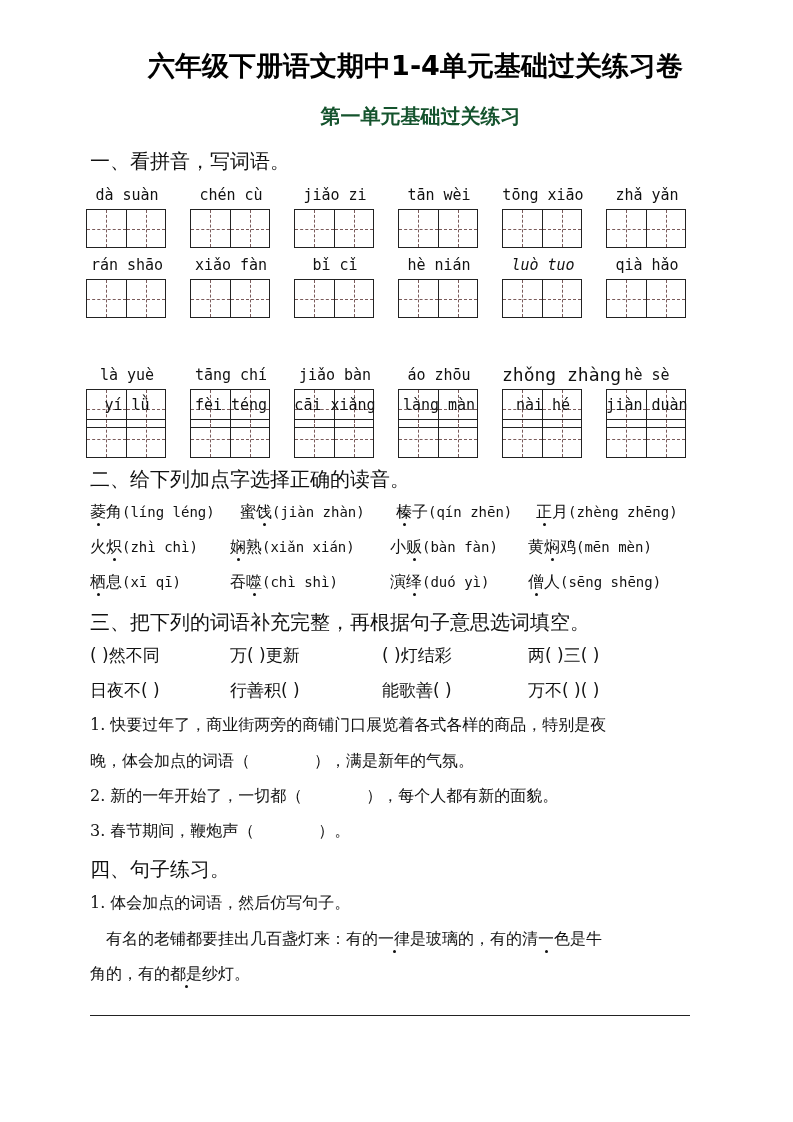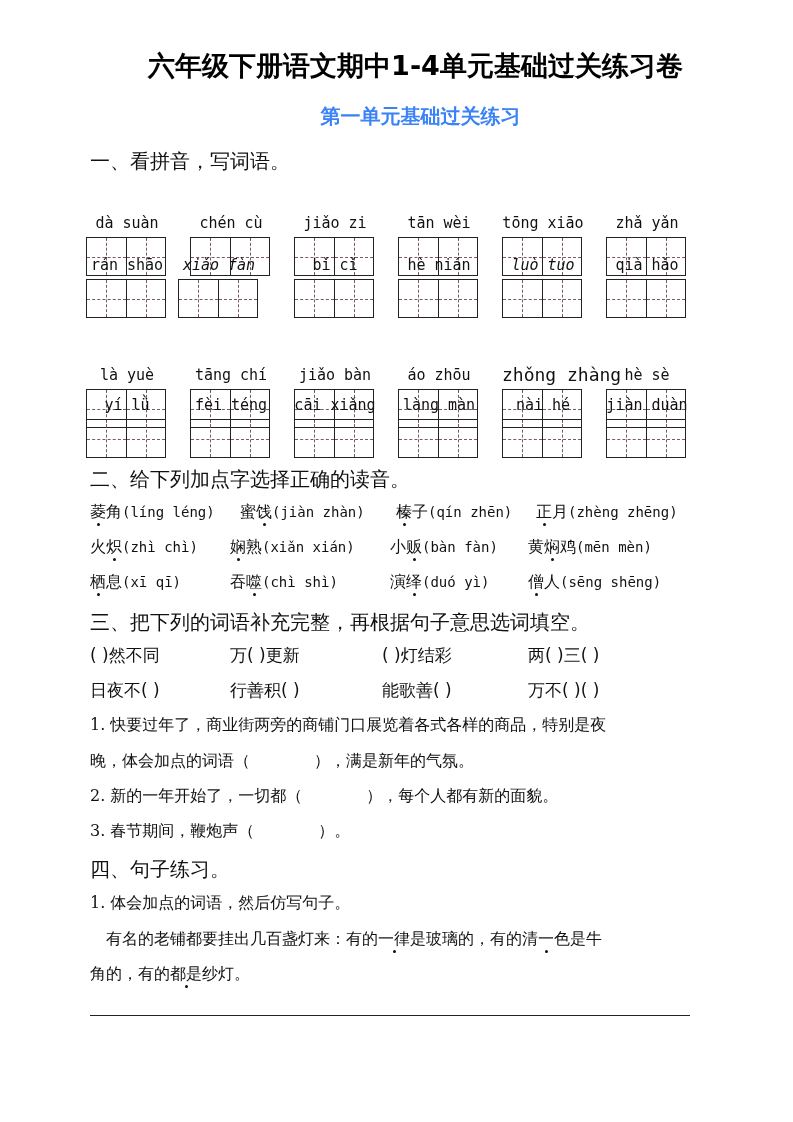--- a/index.html
+++ b/index.html
@@ -1,18 +1,18 @@
 <!DOCTYPE html>
 <html><head>
 <meta charset="utf-8">
 <style>
   html, body { margin:0; padding:0; background:#ffffff; }
   body { width:793px; height:1122px; position:relative; overflow:hidden; color:#111; font-family:"DejaVu Serif","Liberation Serif",serif; }
   .title { position:absolute; left:0; width:793px; top:48px; text-align:center; font-family:"DejaVu Sans","Liberation Sans",sans-serif; font-weight:bold; font-size:27px; letter-spacing:0px; color:#000; padding-left:38px; box-sizing:border-box; }
-  .subtitle { position:absolute; left:0; width:793px; top:103px; text-align:center; font-family:"DejaVu Sans","Liberation Sans",sans-serif; font-weight:bold; font-size:20px; color:#3b82f6; padding-left:48px; box-sizing:border-box; }
+  .subtitle { position:absolute; left:0; width:793px; top:103px; text-align:center; font-family:"DejaVu Sans","Liberation Sans",sans-serif; font-weight:bold; font-size:20px; color:#14532d; padding-left:48px; box-sizing:border-box; }
   .sec { position:absolute; left:90px; font-size:20px; color:#111; }
   .grid { position:absolute; left:86px; top:184px; width:610px; }
   .row { position:absolute; left:0; width:610px; height:70px; }
   .cell { position:absolute; width:82px; top:0; }
   .py { text-align:center; font-family:"DejaVu Sans Mono","Liberation Mono",monospace; font-size:15px; height:22px; line-height:22px; color:#111; white-space:nowrap; }
   .boxes { position:absolute; top:25px; left:0; width:80px; height:39px; border:1.5px solid #222; box-sizing:border-box; display:flex; }
   .box { flex:1; position:relative; }
   .box + .box { border-left:1.5px solid #222; }
   .box::before { content:""; position:absolute; left:50%; top:0; bottom:0; border-left:1px dashed #7a5a5a; }
   .box::after { content:""; position:absolute; top:50%; left:0; right:0; border-top:1px dashed #7a5a5a; }
@@ -29,21 +29,21 @@
 </head>
 <body>
 
 <div class="title">六年级下册语文期中1-4单元基础过关练习卷</div>
 <div class="subtitle">第一单元基础过关练习</div>
 
 <div class="sec" style="top:148px;">一、看拼音，写词语。</div>
 
 <div class="grid">
 
-  <div class="row" style="top:0px;margin-top:28px;">
+  <div class="row" style="top:0px;">
     <div class="cell" style="left:0px;">
         <div class="py">dà suàn</div>
         <div class="boxes">
           <div class="box"></div>
           <div class="box"></div>
         </div>
       </div>
     <div class="cell" style="left:104px;">
         <div class="py">chén cù</div>
         <div class="boxes">
@@ -81,21 +81,21 @@
       </div>
   </div>
   <div class="row" style="top:70px;">
     <div class="cell" style="left:0px;">
         <div class="py">rán shāo</div>
         <div class="boxes">
           <div class="box"></div>
           <div class="box"></div>
         </div>
       </div>
-    <div class="cell" style="left:92px;font-style:italic;">
+    <div class="cell" style="left:104px;">
         <div class="py">xiǎo fàn</div>
         <div class="boxes">
           <div class="box"></div>
           <div class="box"></div>
         </div>
       </div>
     <div class="cell" style="left:208px;">
         <div class="py">bǐ cǐ</div>
         <div class="boxes">
           <div class="box"></div>

